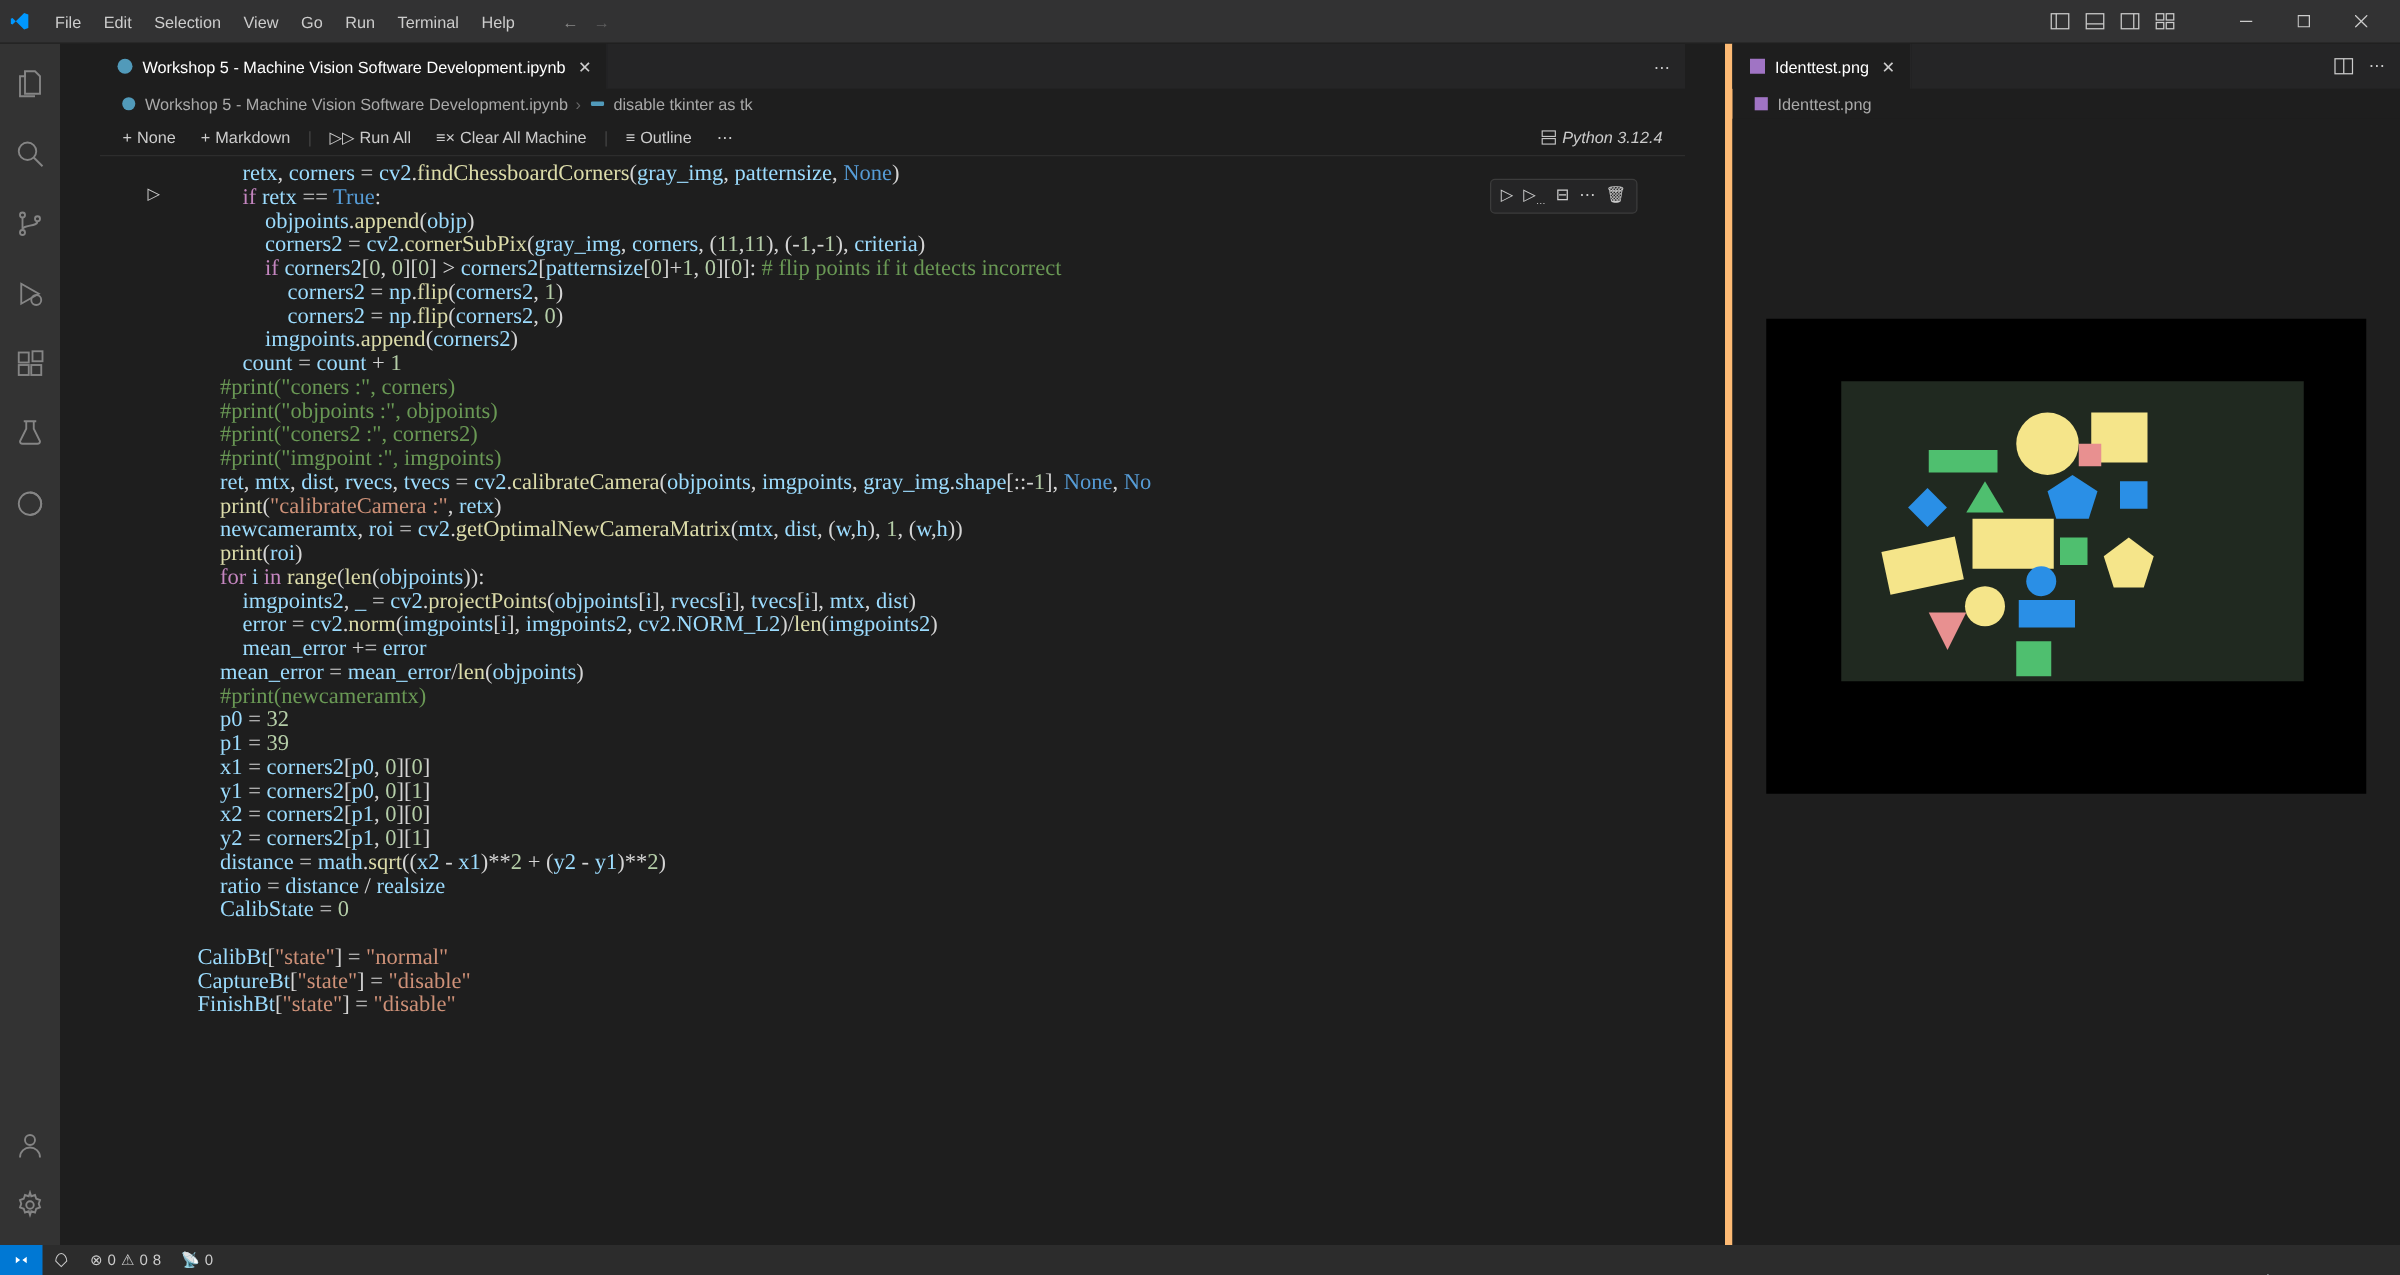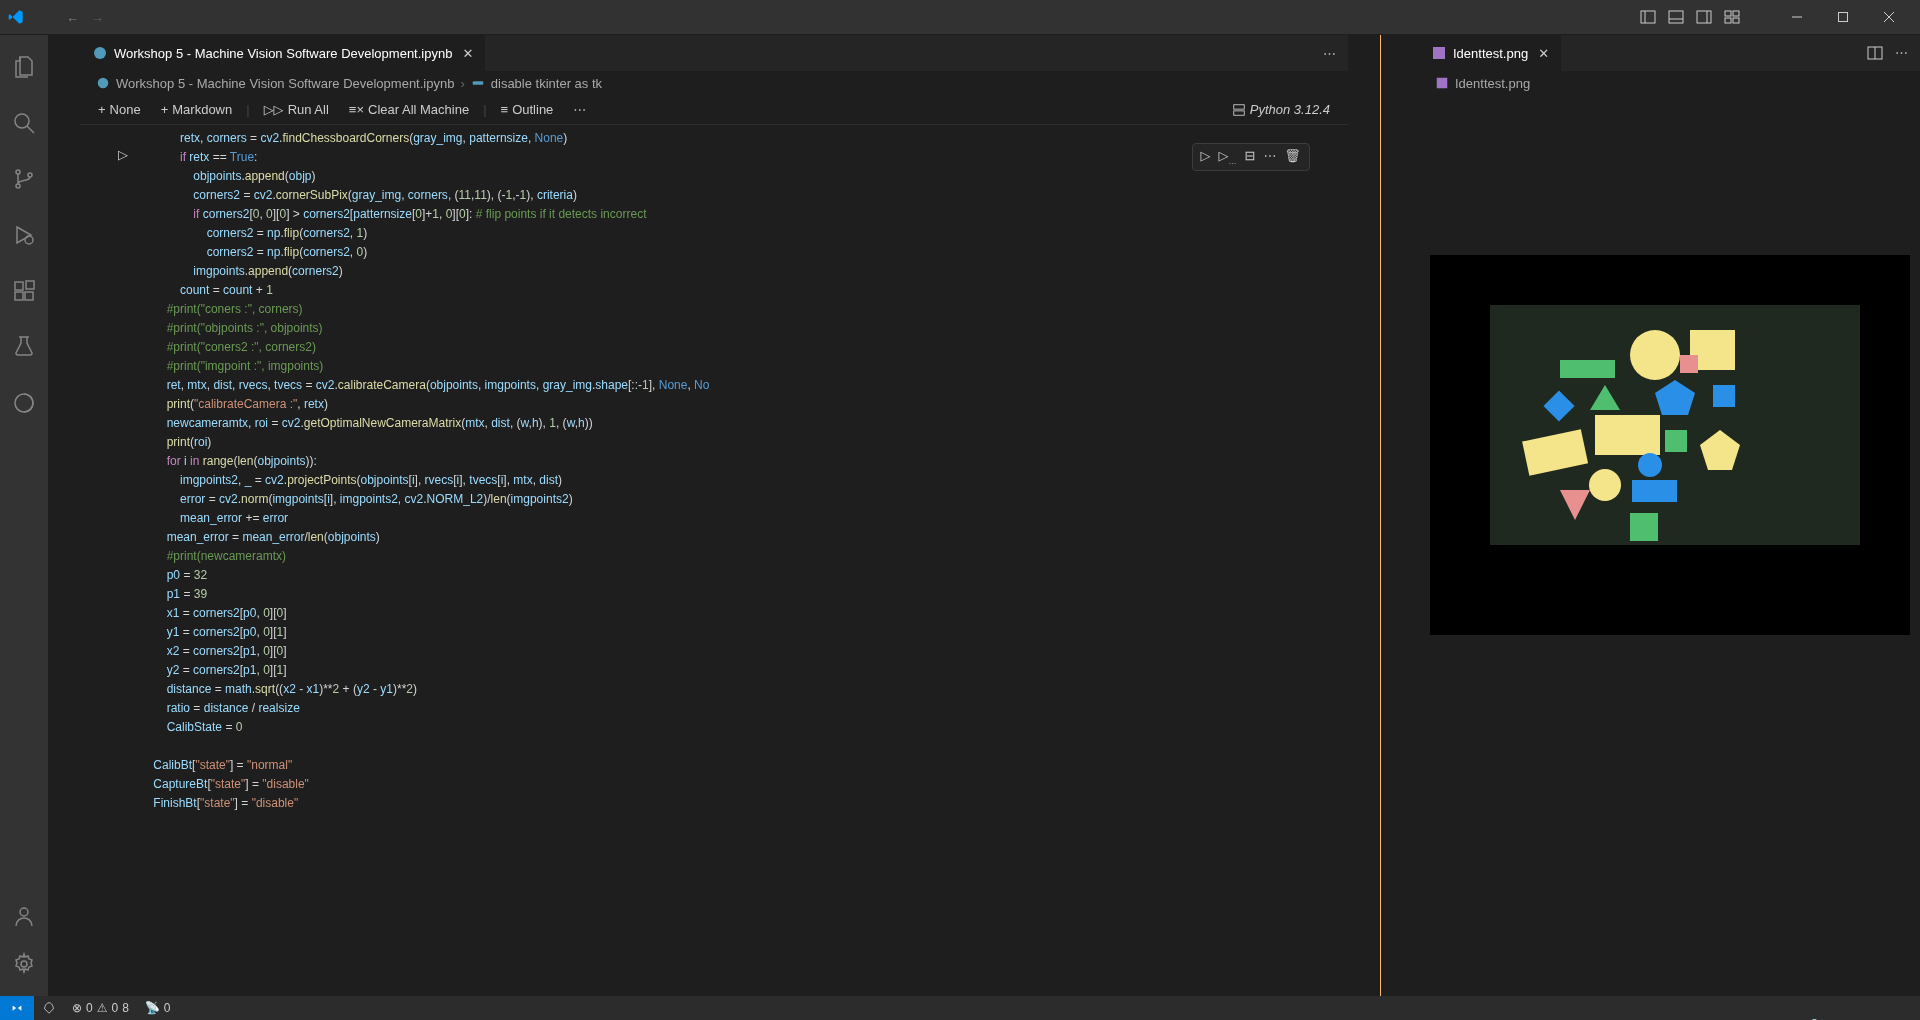--- a/index.html
+++ b/index.html
@@ -120,22 +120,22 @@
   display: flex;
   justify-content: flex-end;
   padding-right: 12px;
   padding-top: 22px;
 }
 .run-cell-btn { color: #cccccc; }
 .cell-content {
   position: absolute;
   left: 60px; right: 0; top: 0; bottom: 0;
   padding-top: 4px;
-  font-family: Liberation Sans, sans-serif;
-  font-size: 12px;
+  font-family: Liberation Serif, serif;
+  font-size: 18px;
   line-height: 19px;
   white-space: pre;
   overflow: hidden;
 }
 .cell-toolbar {
   position: absolute;
   right: 38px;
   top: 18px;
   background: #252526;
   border: 1px solid #3c3c3c;
@@ -152,21 +152,21 @@
 .kw2 { color: #c586c0; }
 .fn { color: #dcdcaa; }
 .st { color: #ce9178; }
 .cn { color: #569cd6; }
 .num { color: #b5cea8; }
 .vr { color: #9cdcfe; }
 .pl { color: #d4d4d4; }
 .op { color: #d4d4d4; }
 
 
-.editor-group.right { flex: 0 0 540px; border-left: 1px solid #fdba74; padding-left: 38px; }
+.editor-group.right { flex: 0 0 540px; border-left: 6px solid #fdba74; }
 .image-preview {
   flex: 1;
   display: flex;
   align-items: flex-start;
   justify-content: center;
   padding-top: 160px;
   background: #1e1e1e;
 }
 .image-content {
   width: 480px;
@@ -197,20 +197,30 @@
 
 svg { display: block; }
 </style>
 </head>
 <body>
 
 <div class="title-bar">
   <svg class="vscode-logo" viewBox="0 0 24 24" fill="#0098ff">
       <path d="M17 2L7 12l10 10 5-2V4l-5-2zM3 8l4 4-4 4-2-1V9l2-1z"></path>
     </svg>
+  <div class="menu-items" id="menu-bar">
+      <div class="menu-item">File</div>
+      <div class="menu-item">Edit</div>
+      <div class="menu-item">Selection</div>
+      <div class="menu-item">View</div>
+      <div class="menu-item">Go</div>
+      <div class="menu-item">Run</div>
+      <div class="menu-item">Terminal</div>
+      <div class="menu-item">Help</div>
+    </div>
   <div class="nav-arrows">
     <span>←</span>
     <span style="opacity:.5">→</span>
   </div>
   <div class="title-bar-right">
     <div class="layout-icons">
       <svg width="16" height="16" viewBox="0 0 16 16" fill="none" stroke="#cccccc">
           <rect x="1" y="2" width="14" height="12"></rect>
           <line x1="5" y1="2" x2="5" y2="14"></line>
         </svg>

